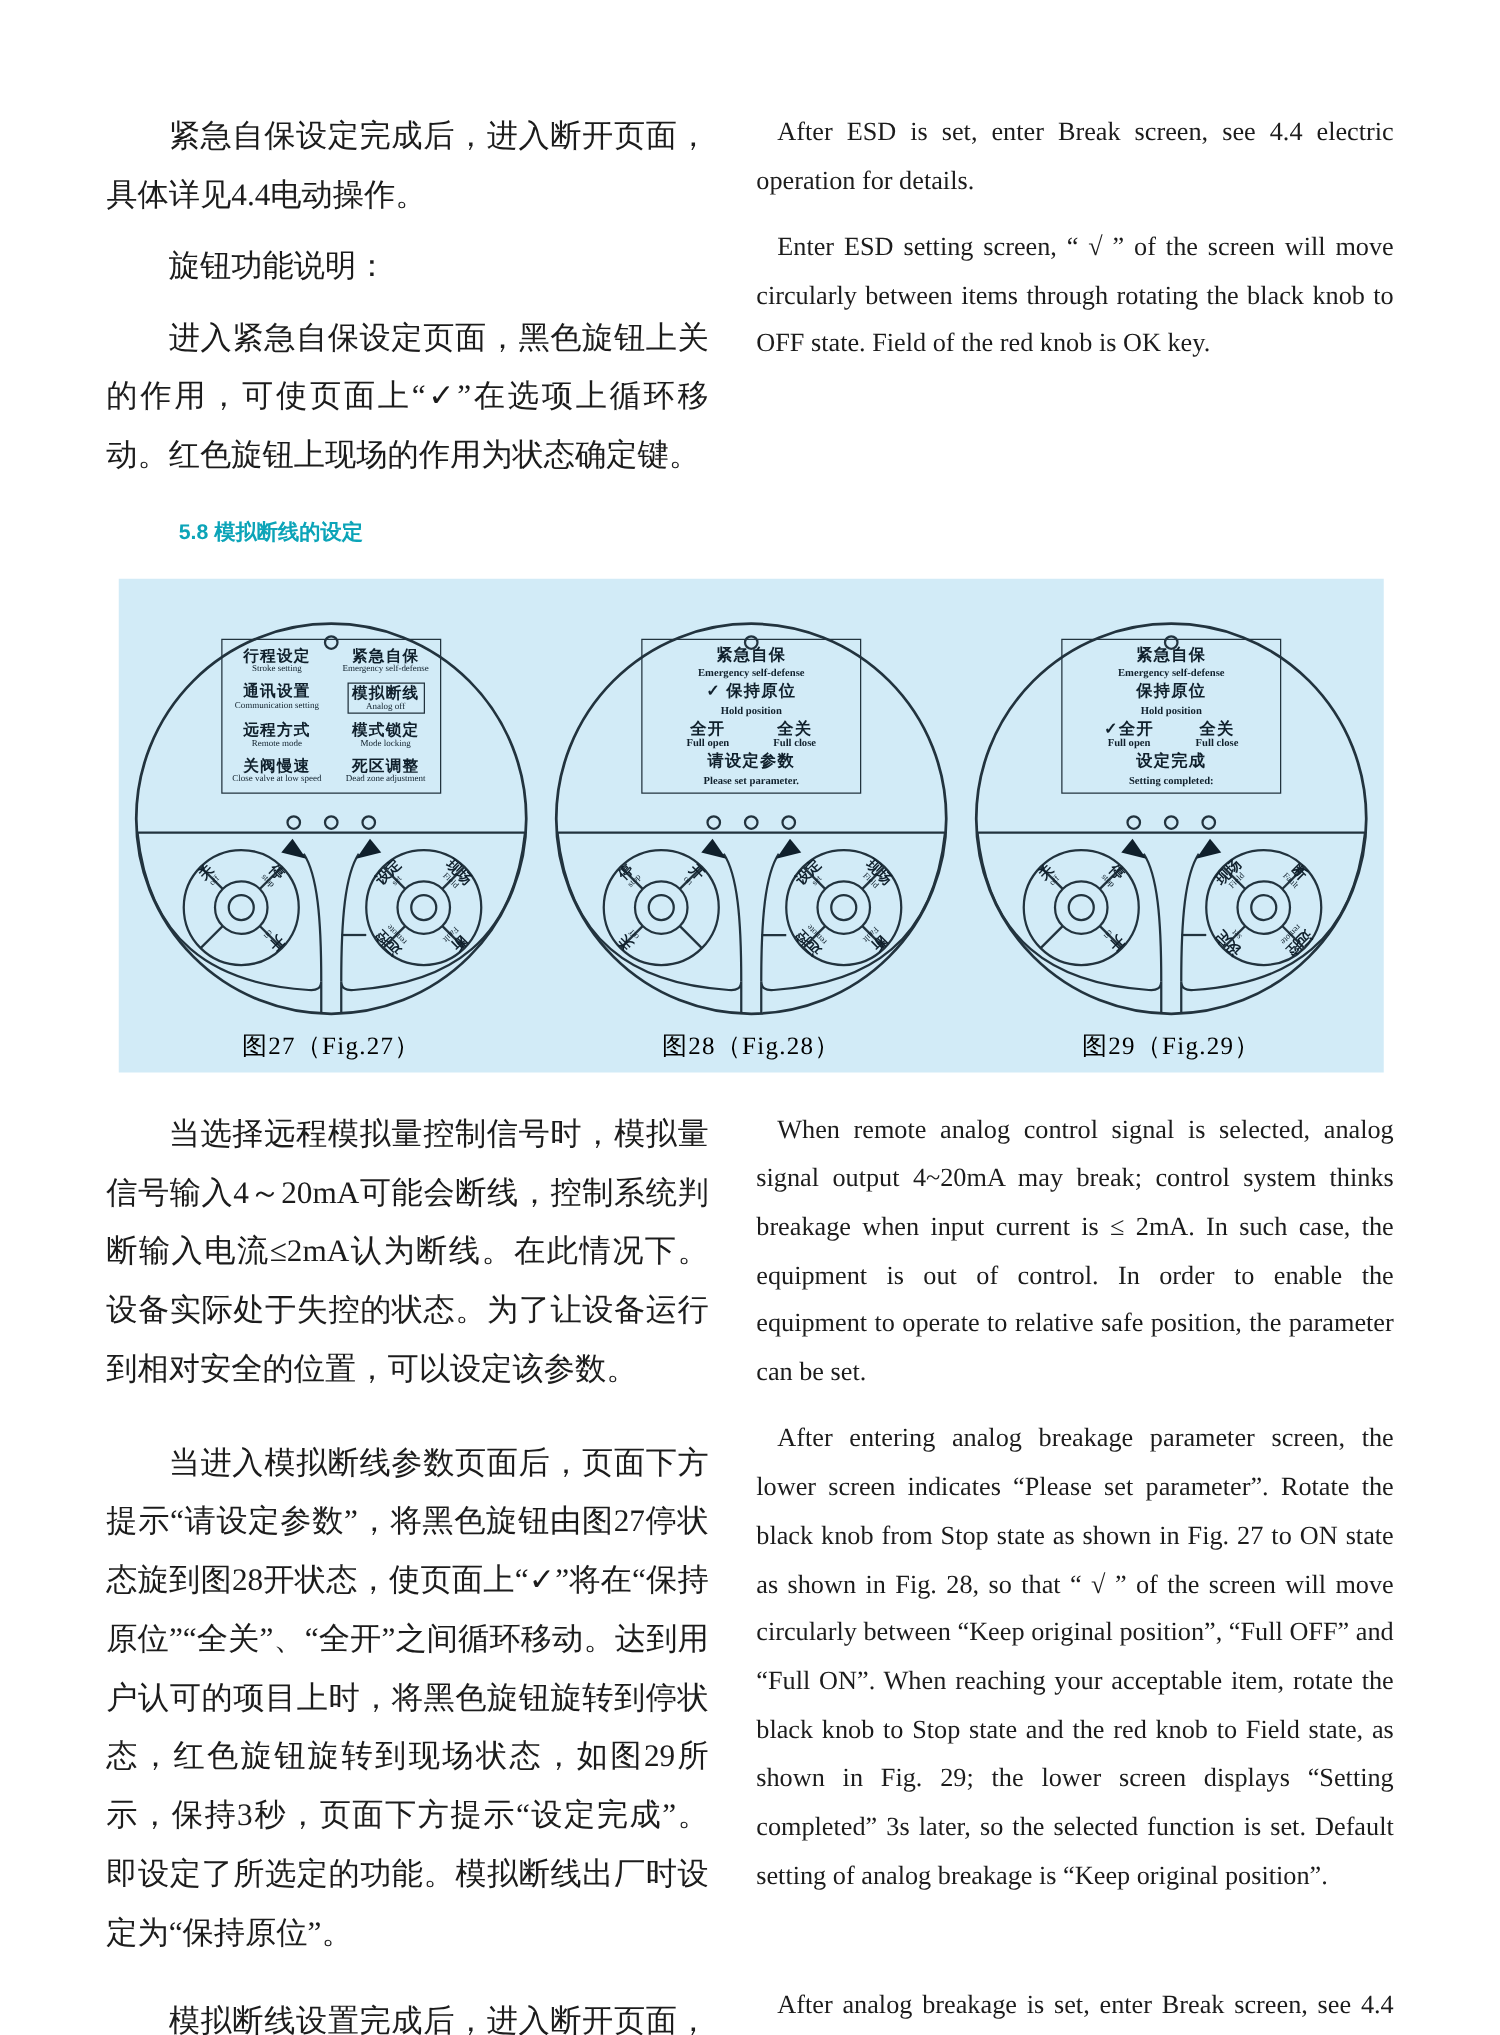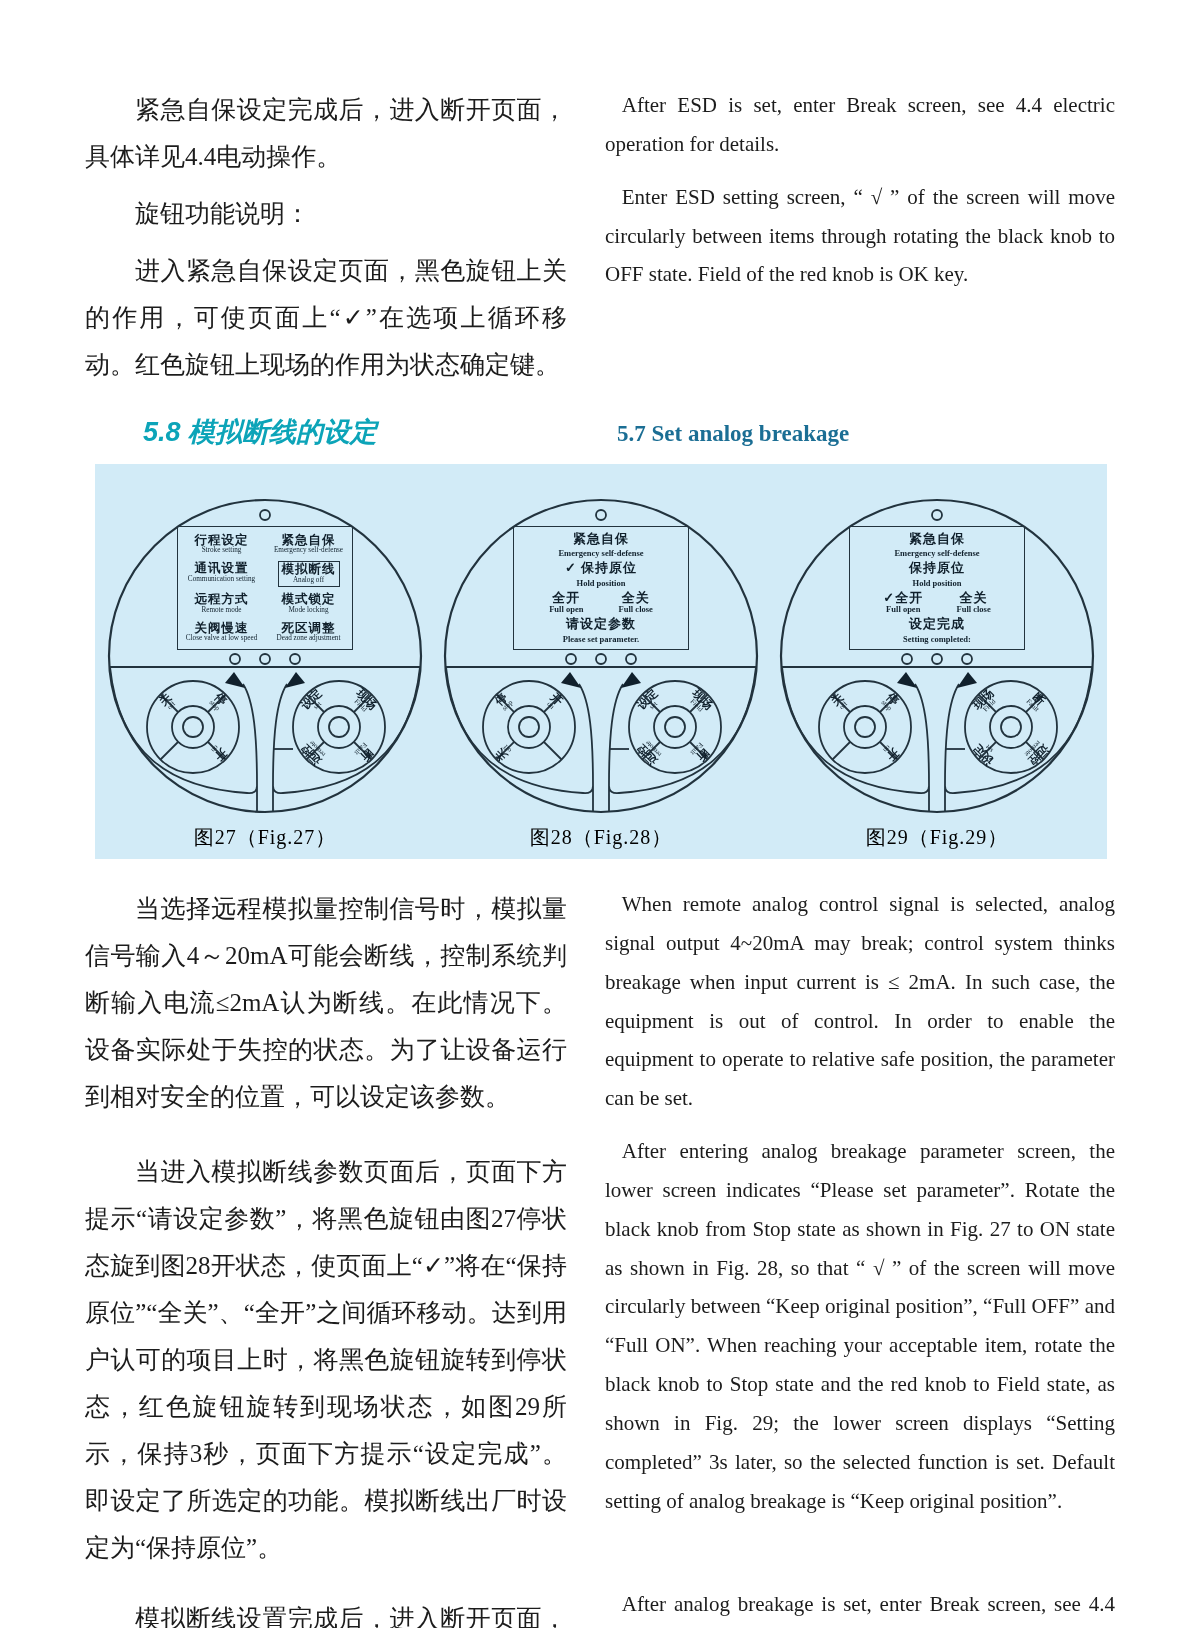--- a/index.html
+++ b/index.html
@@ -14,33 +14,33 @@
 
   .cn-para{font-size:25px;line-height:1.88;text-indent:2em;text-align:justify;
            margin:0 0 10px 0;}
   .en-para{font-size:21px;line-height:1.85;text-indent:0.8em;text-align:justify;
            margin:0 0 14px 0;}
   .en-para.small-gap{margin-bottom:8px;}
 
   
   .headings{margin-top:16px;align-items:baseline;}
   .h-zh{font-family:"Liberation Sans","DejaVu Sans",sans-serif;
-        font-size:27px;font-weight:bold;color:#0ca4b8;margin:0 0 0 58px;font-style:italic;}
+        font-size:17px;font-weight:bold;color:#0ca4b8;margin:0 0 12px 58px;}
   .h-en{font-size:23px;font-weight:bold;color:#1b6e94;margin:0 0 0 12px;}
 
   
   .figure-band{margin:14px 0 0 10px;width:1012px;background:#d2ebf7;
                display:flex;justify-content:space-between;padding:4px 2px 0 2px;box-sizing:border-box;}
   .fig-panel{width:336px;position:relative;}
   .fig-canvas{position:relative;width:336px;height:352px;}
   .fig-canvas svg{position:absolute;left:0;top:0;}
   .fig-caption{text-align:center;font-size:20px;color:#000000;margin:4px 0 8px 0;letter-spacing:1px;}
 
   
-  .screen{position:absolute;left:80px;top:58px;width:176px;height:124px;
+  .screen{position:absolute;left:80px;top:44px;width:176px;height:124px;
           border:1.5px solid #22333e;box-sizing:border-box;color:#10202c;}
   .menu-grid{display:grid;grid-template-columns:1fr 1fr;height:100%;
              align-content:space-evenly;}
   .m-cell{text-align:center;}
   .m-zh{display:block;font-size:12.5px;font-weight:bold;letter-spacing:1px;line-height:1.15;}
   .m-en{display:block;font-size:7.2px;line-height:1.1;white-space:nowrap;}
   .cell-box{display:inline-block;border:1px solid #22333e;padding:0 3px 1px 3px;}
 
   .esd{display:flex;flex-direction:column;justify-content:space-evenly;height:100%;padding:2px 0;box-sizing:border-box;}
   .e-zh{font-size:13px;font-weight:bold;text-align:center;letter-spacing:1px;line-height:1.1;}
@@ -82,23 +82,20 @@
     </div>
     <div class="col-en">
       <p class="en-para">After ESD is set, enter Break screen, see 4.4 electric operation for details.</p>
       <p class="en-para">Enter ESD setting screen, “ √ ” of the screen will move circularly between items through rotating the black knob to OFF state. Field of the red knob is OK key.</p>
     </div>
   </section>
 
   <section class="row headings">
     <div class="col-cn">
         <h2 class="h-zh">5.8 模拟断线的设定</h2>
-      </div>
-    <div class="col-en">
-        <h2 class="h-en">5.7 Set analog breakage</h2>
       </div>
   </section>
 
   <section class="figure-band">
 
     <div class="fig-panel">
       <div class="fig-canvas">
         <svg width="336" height="352" viewBox="0 0 336 352">
           <g fill="none" stroke="#22333e" stroke-width="1.8">
             <circle cx="168" cy="188" r="156" stroke-width="2.2"></circle>

